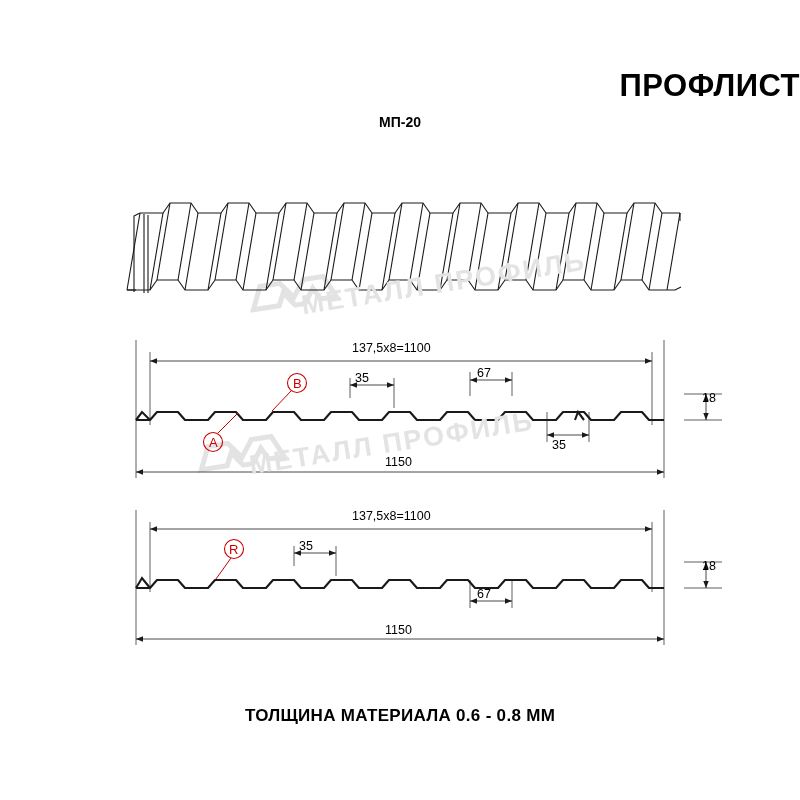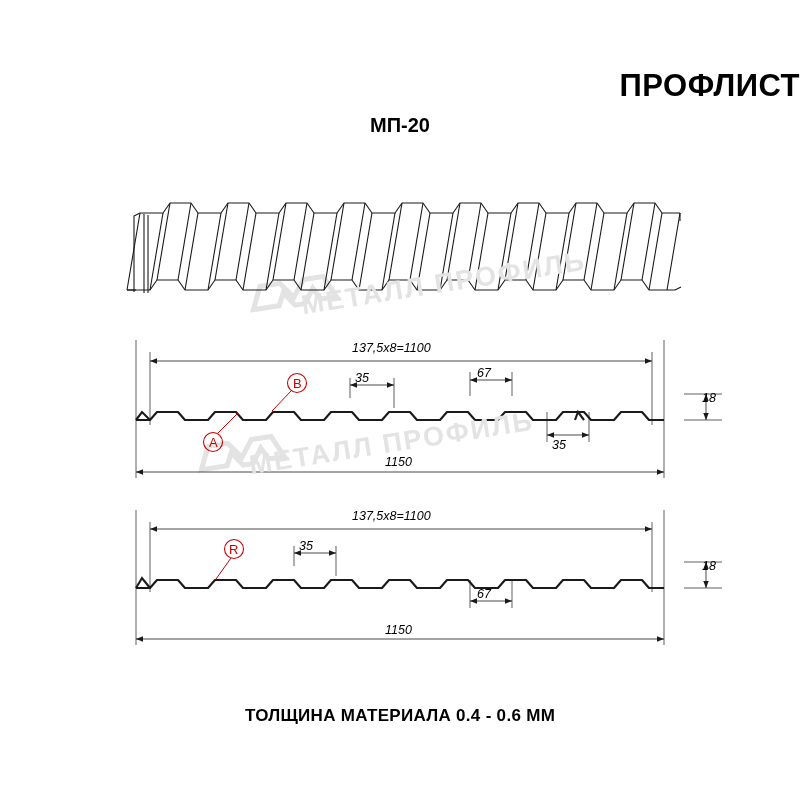--- a/index.html
+++ b/index.html
@@ -33,21 +33,21 @@
     font-weight: bold;
     letter-spacing: 0.5px;
     color: #000;
   }
   .title-sub {
     position: absolute;
     left: 0;
     top: 114px;
     width: 800px;
     text-align: center;
-    font-size: 20px;
+    font-size: 14px;
     font-weight: bold;
     color: #000;
   }
   .footer-note {
     position: absolute;
     left: 0;
     top: 706px;
     width: 800px;
     text-align: center;
     font-size: 17px;
@@ -84,21 +84,20 @@
     position: absolute;
     pointer-events: none;
     user-select: none;
   }
 
   .dim-label {
     position: absolute;
     font-size: 12.5px;
     color: #000;
     white-space: nowrap;
-    font-style: italic;
   }
   .callout-letter {
     position: absolute;
     font-size: 13px;
     color: #cc0000;
     font-weight: normal;
     white-space: nowrap;
   }
 </style>
 </head>
@@ -252,21 +251,21 @@
              L614,588 L621,580 L642,580 L649,588 L664,588" fill="none" stroke="#1a1a1a" stroke-width="2.1" stroke-linejoin="round"></path>
     <path d="M136,588 L142,578 L150,588" fill="none" stroke="#1a1a1a" stroke-width="2.1"></path>
 
     <circle cx="234" cy="549" r="9.5" fill="none" stroke="#cc0000" stroke-width="1.1"></circle>
     <line x1="231" y1="558" x2="216" y2="579" stroke="#cc0000" stroke-width="1"></line>
   </g>
 </svg>
 
 <div class="title-main">ПРОФЛИСТ</div>
 <div class="title-sub">МП-20</div>
-<div class="footer-note">ТОЛЩИНА МАТЕРИАЛА 0.4 - 0.6 ММ</div>
+<div class="footer-note">ТОЛЩИНА МАТЕРИАЛА 0.6 - 0.8 ММ</div>
 
 <div class="wm wm-1">МЕТАЛЛ ПРОФИЛЬ</div>
 <div class="wm wm-2">МЕТАЛЛ ПРОФИЛЬ</div>
 
 <div class="dim-label" style="left:352px; top:341px;">137,5x8=1100</div>
 <div class="dim-label" style="left:385px; top:455px;">1150</div>
 <div class="dim-label" style="left:355px; top:371px;">35</div>
 <div class="dim-label" style="left:552px; top:438px;">35</div>
 <div class="dim-label" style="left:477px; top:366px;">67</div>
 <div class="dim-label" style="left:702px; top:391px;">18</div>

